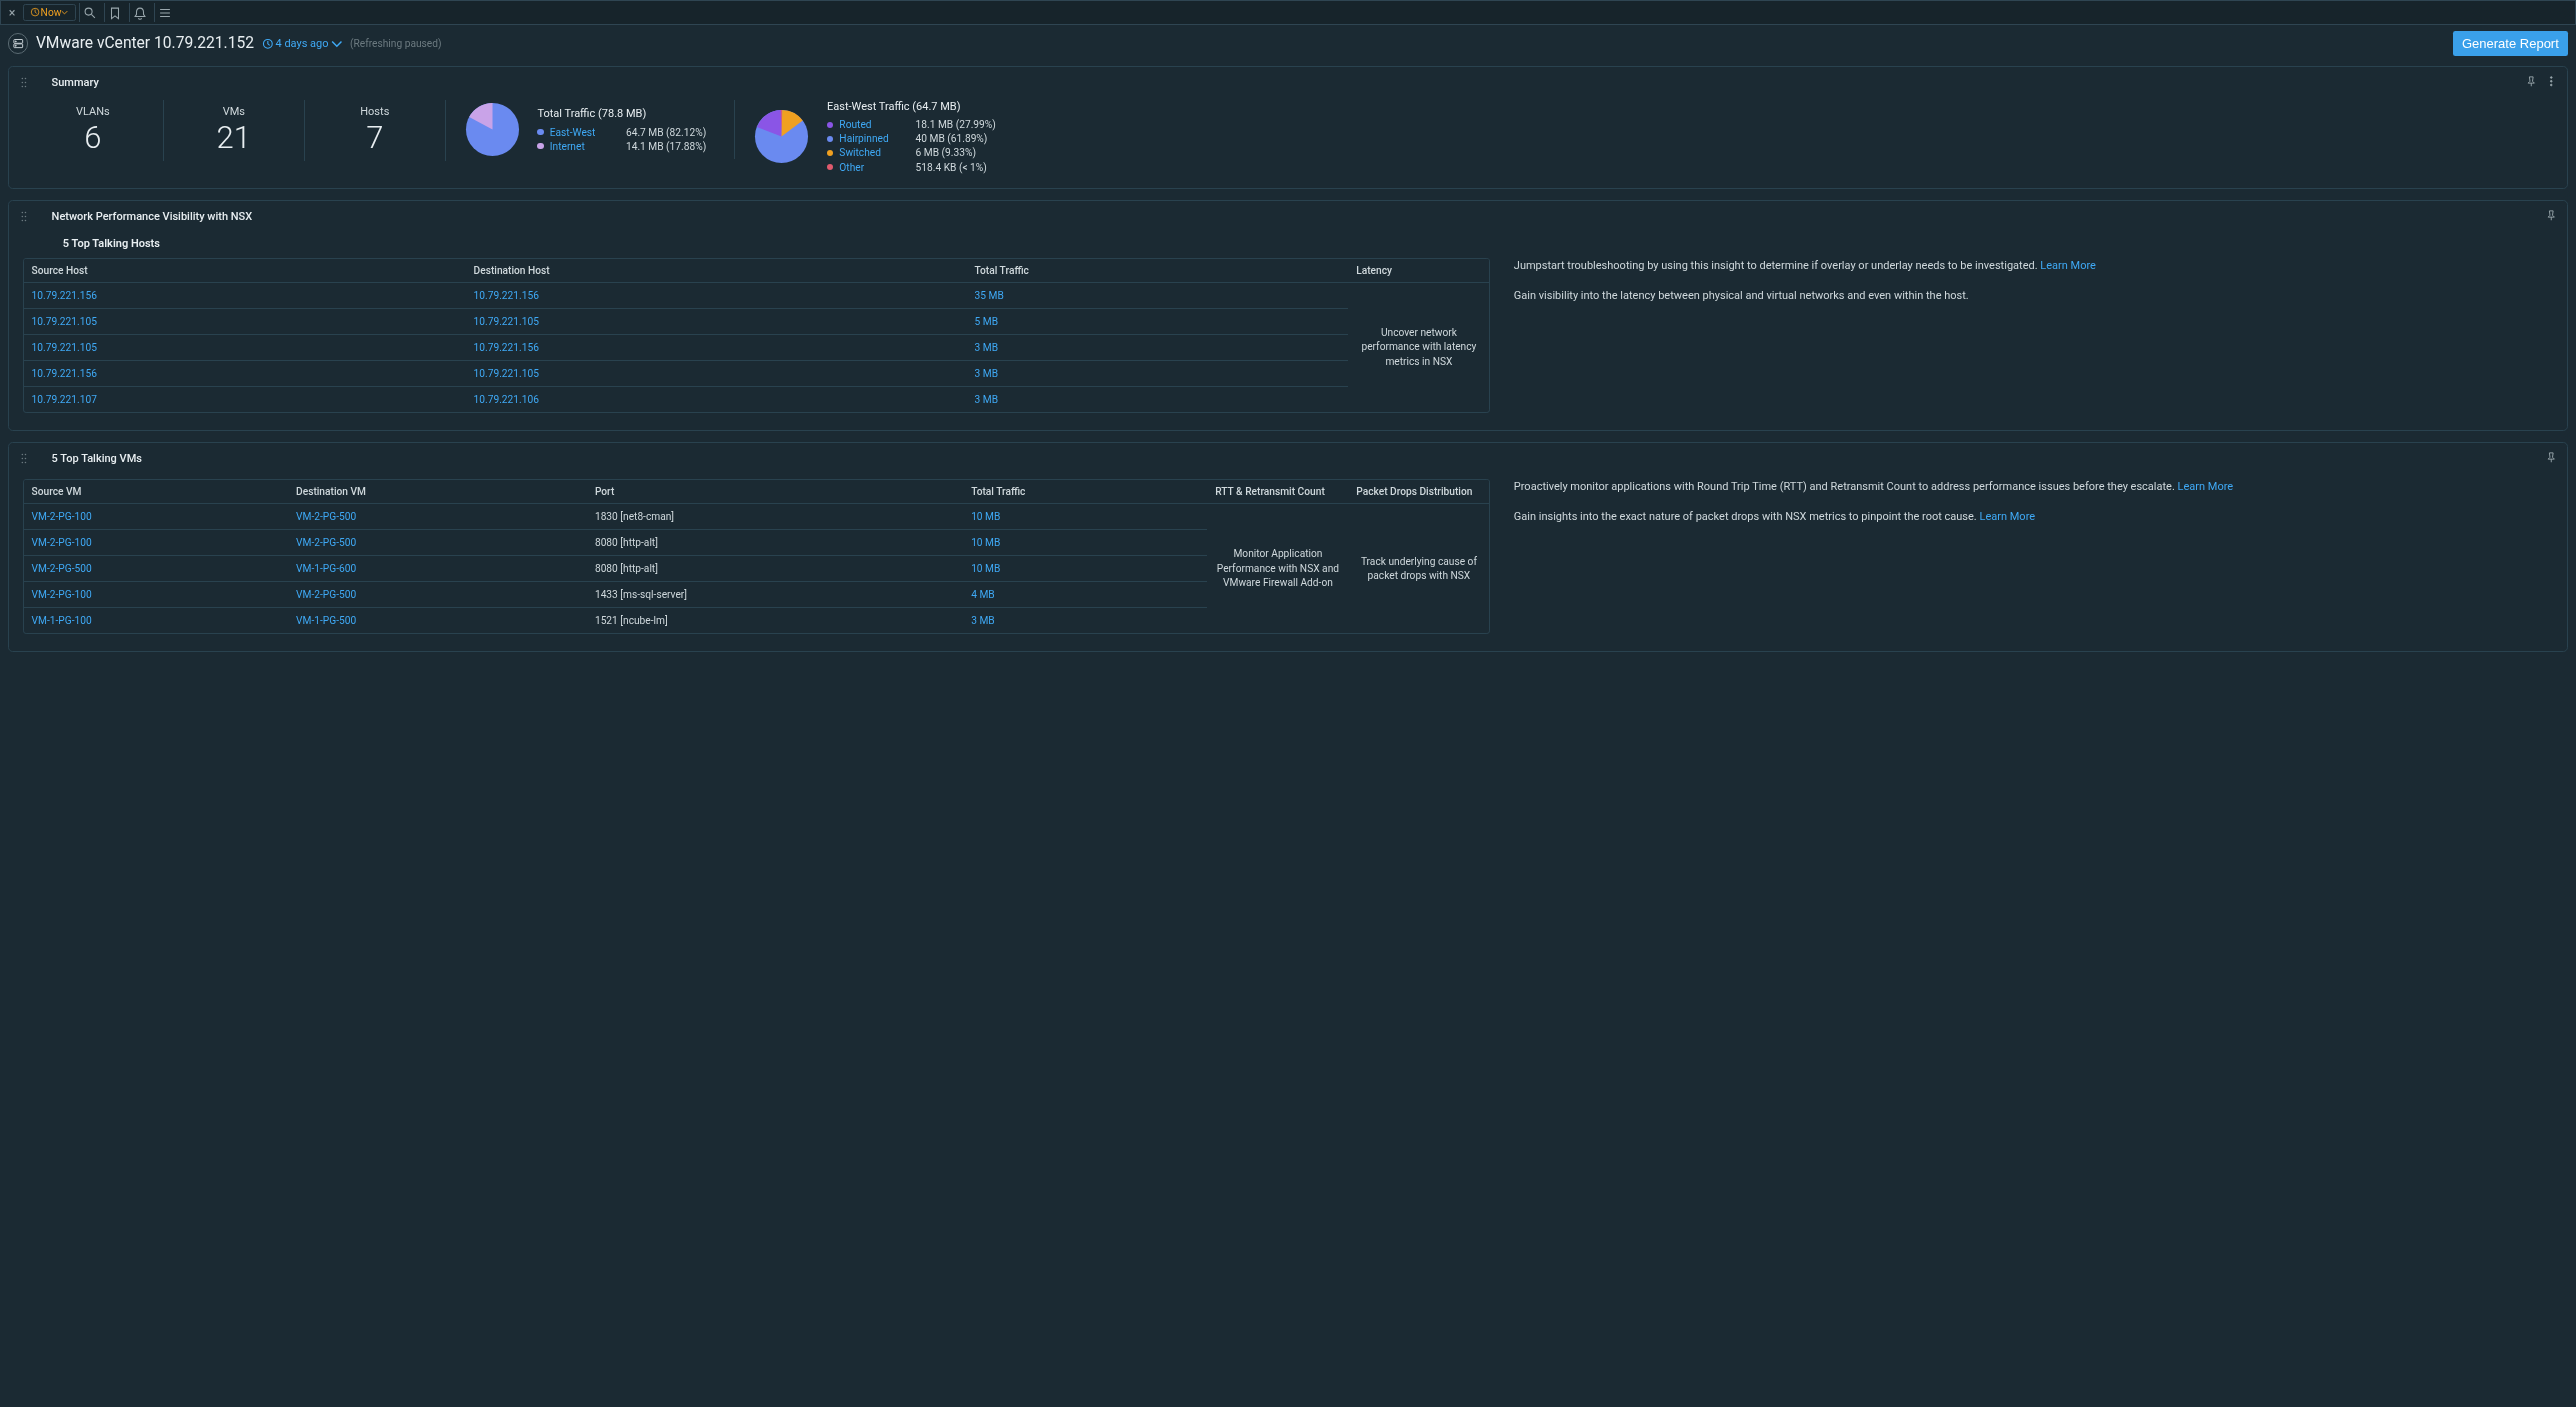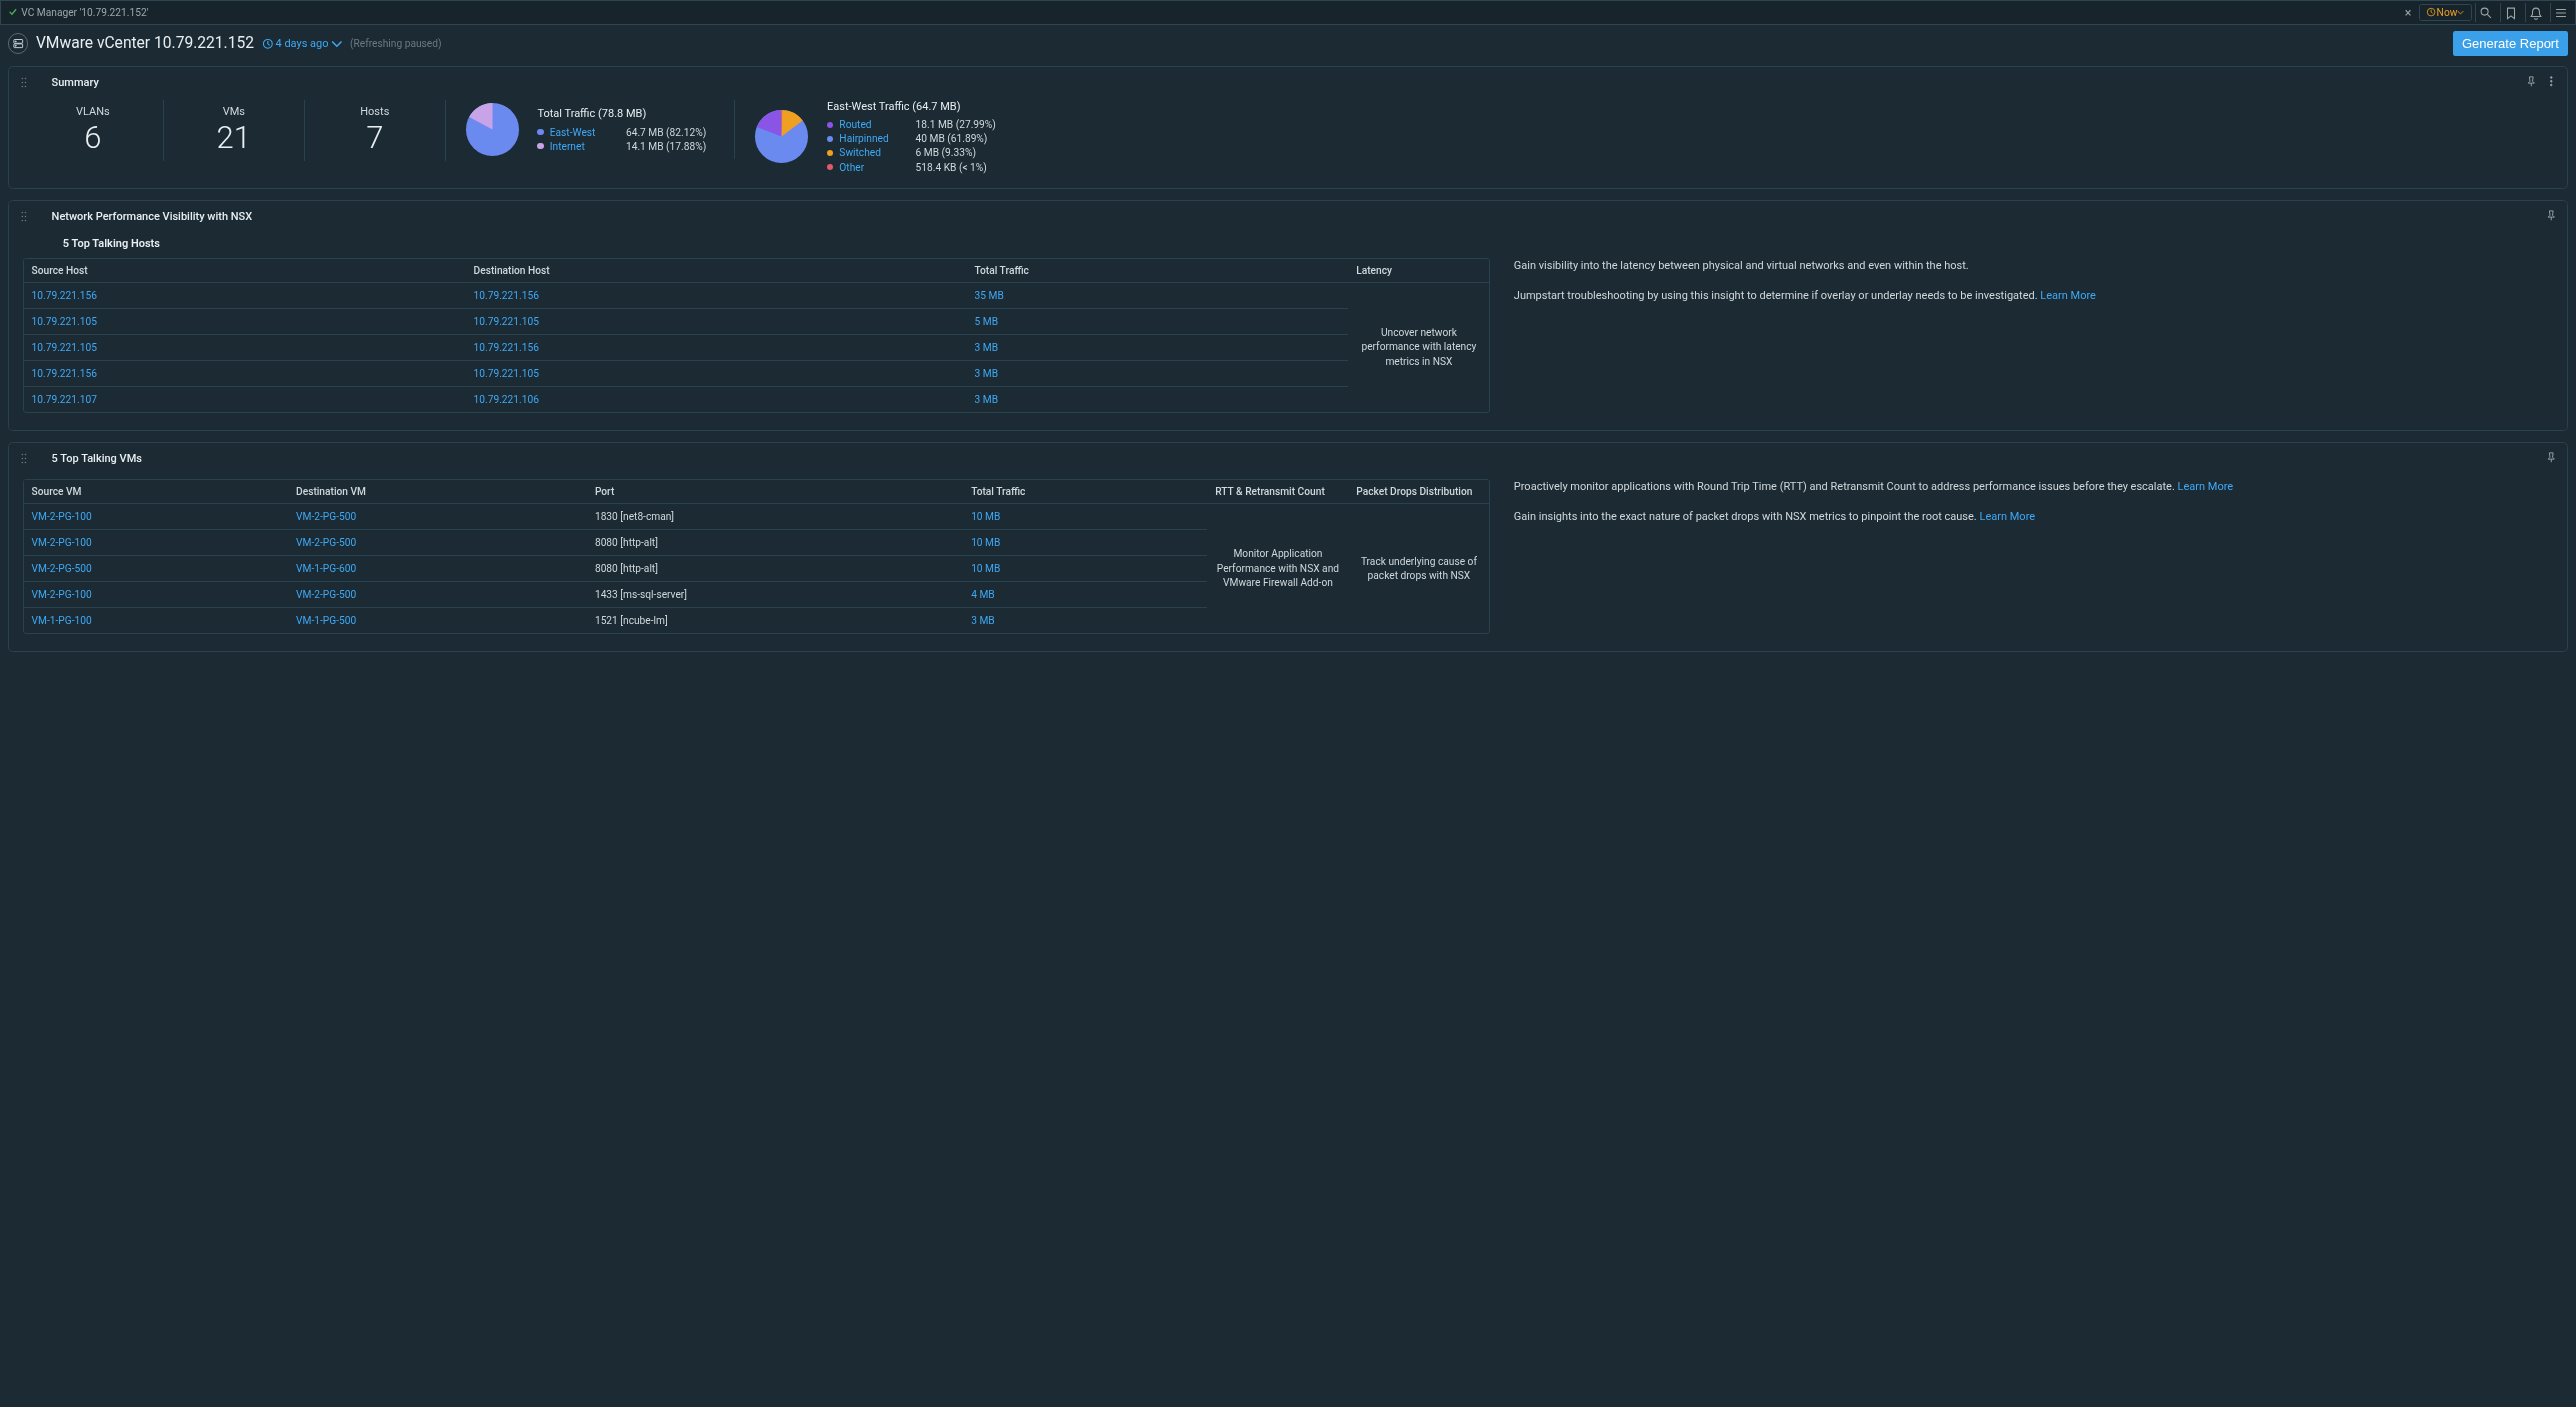--- a/index.html
+++ b/index.html
@@ -177,28 +177,20 @@
   }
   .side-text { flex: 1; font-size: 11px; color: #cfd8dc; line-height: 1.5; }
   .side-text p { margin-bottom: 14px; }
 
   .vm-tbl-wrap { flex: 0 0 58%; border: 0.8px solid #29424f; border-radius: 3.1px; overflow: hidden; }
 </style>
 </head>
 <body>
 
 <div class="topbar">
-  <div class="search-area">
-    <span class="check-icon">
-      <svg viewBox="0 0 12 12">
-          <path d="M1 6 L4.5 9.5 L11 2" stroke="#4caf50" stroke-width="2" fill="none"></path>
-        </svg>
-    </span>
-    <span>VC Manager '10.79.221.152'</span>
-  </div>
   <span class="close-x">×</span>
   <div class="now-btn">
     <svg viewBox="0 0 16 16" width="10.2" height="10.2">
         <circle cx="8" cy="8" r="6" stroke="#f0a020" fill="none" stroke-width="1.3"></circle>
         <path d="M8 4 V8 L10.5 10" stroke="#f0a020" fill="none" stroke-width="1.3"></path>
       </svg>
     <span>Now</span>
     <svg width="7" height="7" viewBox="0 0 10 10">
         <path d="M1 3 L5 7 L9 3" stroke="#f0a020" fill="none" stroke-width="1.3"></path>
       </svg>
@@ -406,22 +398,22 @@
               </tr>
               <tr>
                 <td><a class="link">10.79.221.107</a></td>
                 <td><a class="link">10.79.221.106</a></td>
                 <td><a class="link">3 MB</a></td>
               </tr>
             </tbody>
         </table>
       </div>
       <div class="side-text">
+        <p><span>Jumpstart troubleshooting by using this insight to determine if overlay or underlay needs to be investigated.</span> <a class="link">Learn More</a></p>
         <p>Gain visibility into the latency between physical and virtual networks and even within the host.</p>
-        <p><span>Jumpstart troubleshooting by using this insight to determine if overlay or underlay needs to be investigated.</span> <a class="link">Learn More</a></p>
       </div>
     </div>
   </div>
 </div>
 
 <div class="panel">
   <div class="panel-header">
     <span class="drag-icon">
       <svg viewBox="0 0 8 14">
           <circle cx="2" cy="2" r="1"></circle>

